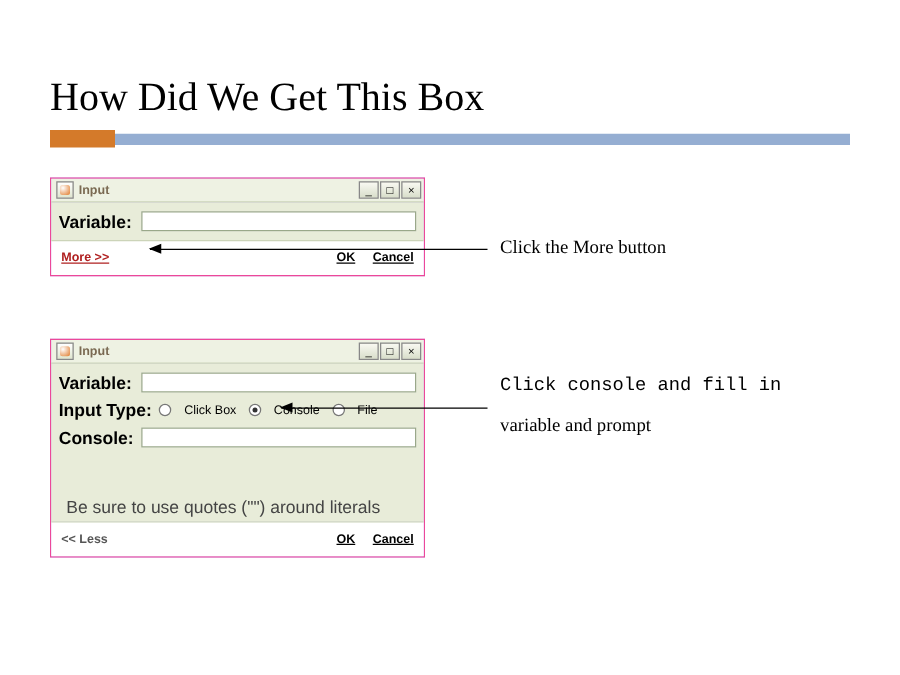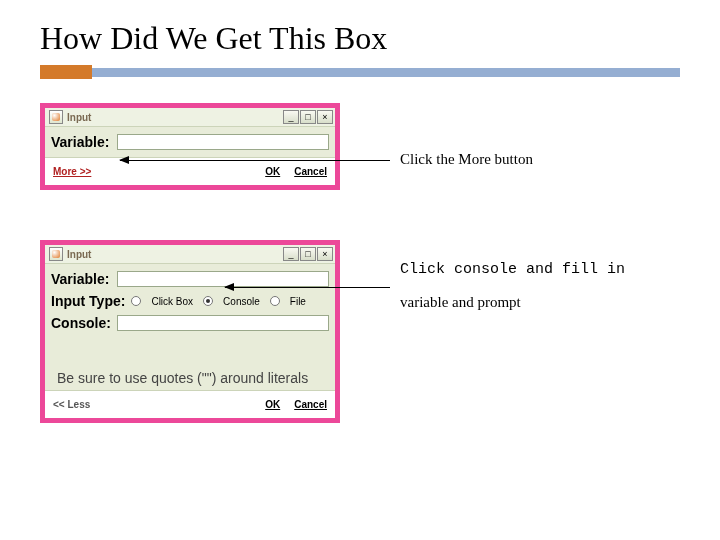--- a/index.html
+++ b/index.html
@@ -9,20 +9,21 @@
     height: 540px;
     background: #fff;
     font-family: Arial, sans-serif;
     position: relative;
   }
   .slide-title {
     font-size: 32px;
     font-weight: 400;
     padding: 20px 40px 8px 40px;
     font-family: "Times New Roman", serif;
+    margin-top: 39px;
   }
   .title-underline {
     position: relative;
     height: 14px;
     margin: 0 40px 10px 40px;
   }
   .title-underline .orange-block {
     position: absolute;
     left: 0;
     top: 0;
@@ -37,21 +38,21 @@
     top: 3px;
     height: 9px;
     background: #95aed2;
   }
   .content {
     position: relative;
     padding: 10px 40px 0 40px;
   }
   .dialog {
     position: relative;
-    border: 5px solid #ec4899;
+    border: 1px solid #ec4899;
     background: #c4b5fd;
     width: 300px;
     font-size: 10px;
     font-family: "Tahoma", sans-serif;
   }
   .dialog-title {
     display: flex;
     align-items: center;
     background: #eef2e3;
     border-bottom: 1px solid #ccd4b9;

